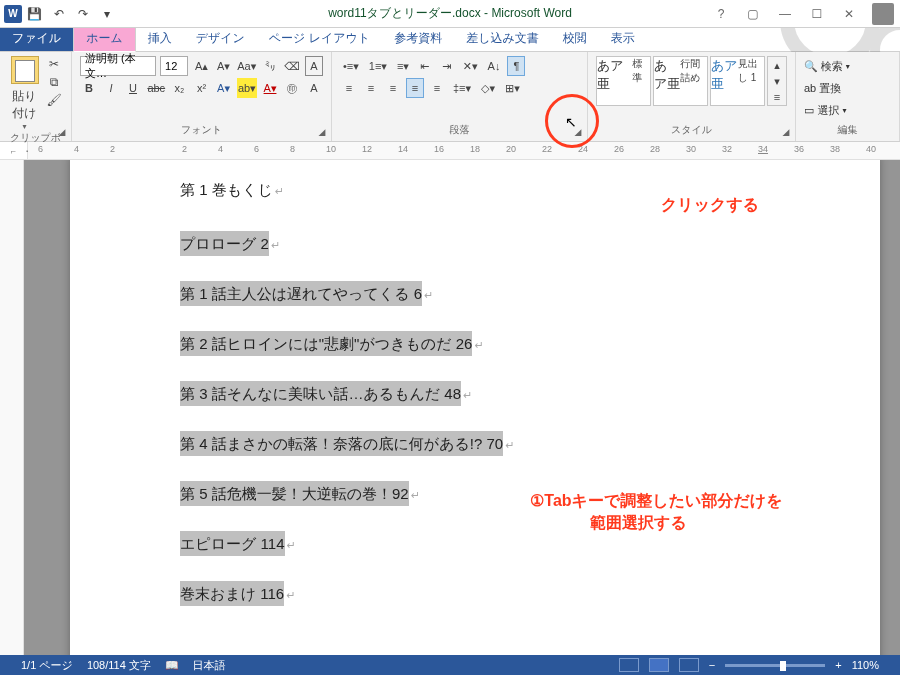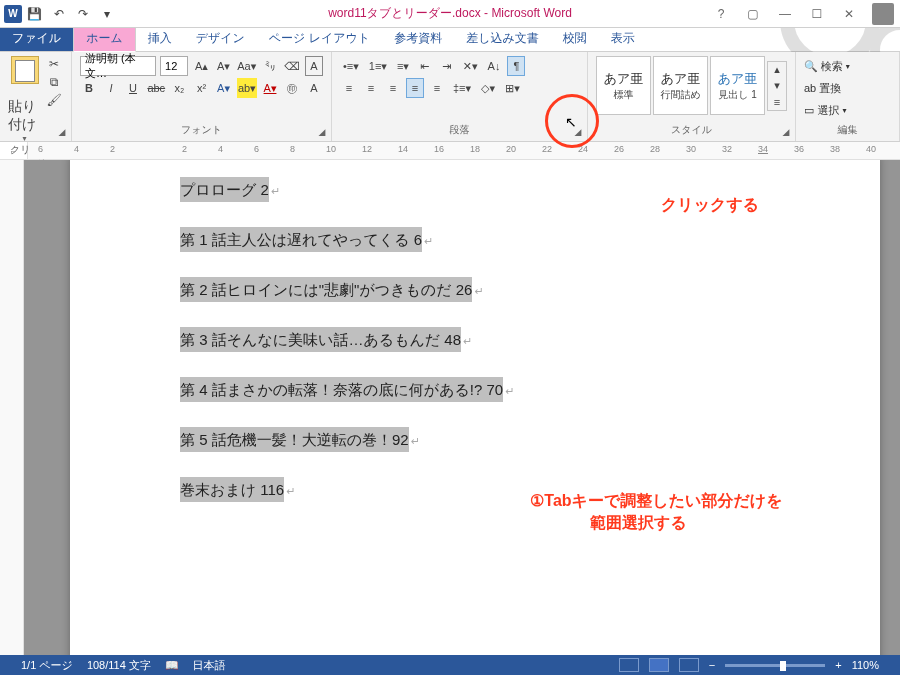--- a/index.html
+++ b/index.html
@@ -3,49 +3,49 @@
 <meta charset="utf-8">
 <style>
 * { box-sizing: border-box; margin: 0; padding: 0; font-family: "Meiryo UI", "MS PGothic", sans-serif; }
 body { width: 900px; height: 675px; background: #fff; position: relative; overflow: hidden; }
 
 
 .titlebar { height: 28px; background: #fff; display: flex; align-items: center; border-bottom: 1px solid #d0d0d0; position: relative; }
 .titlebar .qat { display: flex; align-items: center; gap: 2px; padding-left: 4px; }
 .qat-btn { width: 22px; height: 22px; display: flex; align-items: center; justify-content: center; font-size: 12px; color: #444; }
 .word-icon { width: 18px; height: 18px; background: #2b579a; color: #fff; display: flex; align-items: center; justify-content: center; font-size: 10px; font-weight: bold; border-radius: 2px; }
-.titlebar .title { position: absolute; left: 50%; transform: translateX(-50%); font-size: 12px; color: #be185d; }
+.titlebar .title { position: absolute; left: 50%; transform: translateX(-50%); font-size: 12px; color: #14532d; }
 .titlebar .win-controls { margin-left: auto; display: flex; align-items: center; gap: 6px; padding-right: 6px; }
 .win-controls .wc { width: 26px; height: 20px; display: flex; align-items: center; justify-content: center; font-size: 12px; color: #666; }
 .avatar { width: 22px; height: 22px; background: #888; border-radius: 2px; margin-left: 4px; }
 
 
 .tabs { height: 24px; background: #fff; display: flex; align-items: flex-end; border-bottom: 1px solid #d0d0d0; }
 .tab { padding: 4px 12px; font-size: 12px; color: #2b579a; cursor: pointer; }
 .tab.file { background: #2b579a; color: #fff; }
 .tab.active { background: #f9a8d4; border: 1px solid #d0d0d0; border-bottom: 1px solid #fff; margin-bottom: -1px; }
 
 
 .ribbon { height: 90px; background: #f3f3f3; border-bottom: 1px solid #d0d0d0; display: flex; position: relative; }
 .rgroup { border-right: 1px solid #d8d8d8; padding: 4px 8px 2px 8px; display: flex; flex-direction: column; position: relative; }
 .rgroup-label { font-size: 10px; color: #666; text-align: center; margin-top: auto; padding-bottom: 2px; }
 .rgroup-body { flex: 1; display: flex; flex-direction: column; gap: 2px; }
 .rrow { display: flex; align-items: center; gap: 4px; }
 .rbtn { height: 20px; min-width: 18px; padding: 0 2px; display: flex; align-items: center; justify-content: center; font-size: 11px; color: #444; border: 1px solid transparent; }
 .rsel { height: 20px; border: 1px solid #ababab; background: #fff; font-size: 11px; padding: 0 4px; display: flex; align-items: center; }
 .launcher { position: absolute; right: 2px; bottom: 2px; width: 14px; height: 14px; font-size: 9px; color: #666; display: flex; align-items: center; justify-content: center; border: 1px solid transparent; }
-.style-box { width: 58px; height: 59px; border: 1px solid #c5c5c5; background: #fff; display: flex; flex-direction: column; align-items: center; justify-content: center; font-size: 10px; color: #444; }
+.style-box { width: 58px; height: 50px; border: 1px solid #c5c5c5; background: #fff; display: flex; flex-direction: row; justify-content: center; font-size: 10px; color: #444; }
 .style-box .preview { font-family: "MS Mincho", serif; font-size: 13px; color: #333; }
 
 
 .clip-body { display: flex; align-items: flex-start; gap: 4px; }
 .paste-btn { display: flex; flex-direction: column; align-items: center; width: 38px; }
 .paste-icon { width: 28px; height: 28px; background: #f9d978; border: 1px solid #c9a84a; position: relative; }
 .paste-icon::after { content: ""; position: absolute; left: 3px; top: 3px; width: 18px; height: 20px; background: #fff; border: 1px solid #888; }
-.paste-label { font-size: 14px; color: #444; margin-top: 14px; }
+.paste-label { font-size: 12px; color: #444; margin-top: 4px; text-align: center; }
 .clip-col { display: flex; flex-direction: column; gap: 2px; }
 .cut-icon,.copy-icon,.brush-icon { width: 18px; height: 16px; font-size: 12px; }
 
 
 .edit-item { display: flex; align-items: center; gap: 3px; font-size: 11px; color: #333; height: 20px; }
 
 
 .ruler-wrap { height: 18px; background: #fff; display: flex; border-bottom: 1px solid #e0e0e0; }
 .ruler-corner { width: 28px; border-right: 1px solid #e0e0e0; font-size: 9px; display:flex;align-items:center;justify-content:center;color:#888; }
 .ruler { flex: 1; position: relative; font-size: 9px; color: #888; overflow: hidden; background: #f9f9f9; }
@@ -267,26 +267,28 @@
       <span class="tick" style="left: 766px;">36</span>
       <span class="tick" style="left: 802px;">38</span>
       <span class="tick" style="left: 838px;">40</span>
     </div>
 </div>
 
 <div class="doc-area">
   <div class="vruler"></div>
   <div class="page">
     <div class="page-content" id="pcontent">
+      <div class="line heading-line"><span>第 1 巻もくじ</span><span class="ret">↵</span></div>
     <div class="line"><span class="sel">プロローグ 2</span><span class="ret">↵</span></div>
         <div class="line"><span class="sel">第 1 話主人公は遅れてやってくる 6</span><span class="ret">↵</span></div>
         <div class="line"><span class="sel">第 2 話ヒロインには"悲劇"がつきものだ 26</span><span class="ret">↵</span></div>
         <div class="line"><span class="sel">第 3 話そんなに美味い話…あるもんだ 48</span><span class="ret">↵</span></div>
         <div class="line"><span class="sel">第 4 話まさかの転落！奈落の底に何がある!? 70</span><span class="ret">↵</span></div>
         <div class="line"><span class="sel">第 5 話危機一髪！大逆転の巻！92</span><span class="ret">↵</span></div>
+        <div class="line"><span class="sel">エピローグ 114</span><span class="ret">↵</span></div>
         <div class="line"><span class="sel">巻末おまけ 116</span><span class="ret">↵</span></div>
       </div>
   </div>
 </div>
 
 <div class="annot-circle" style="left:545px;top:94px"></div>
 <div class="cursor-ptr" style="left:565px;top:114px">↖</div>
 <div class="annot-text" style="left:540px;top:172px;width:340px">
   <br><span>クリックする</span>
 </div>

